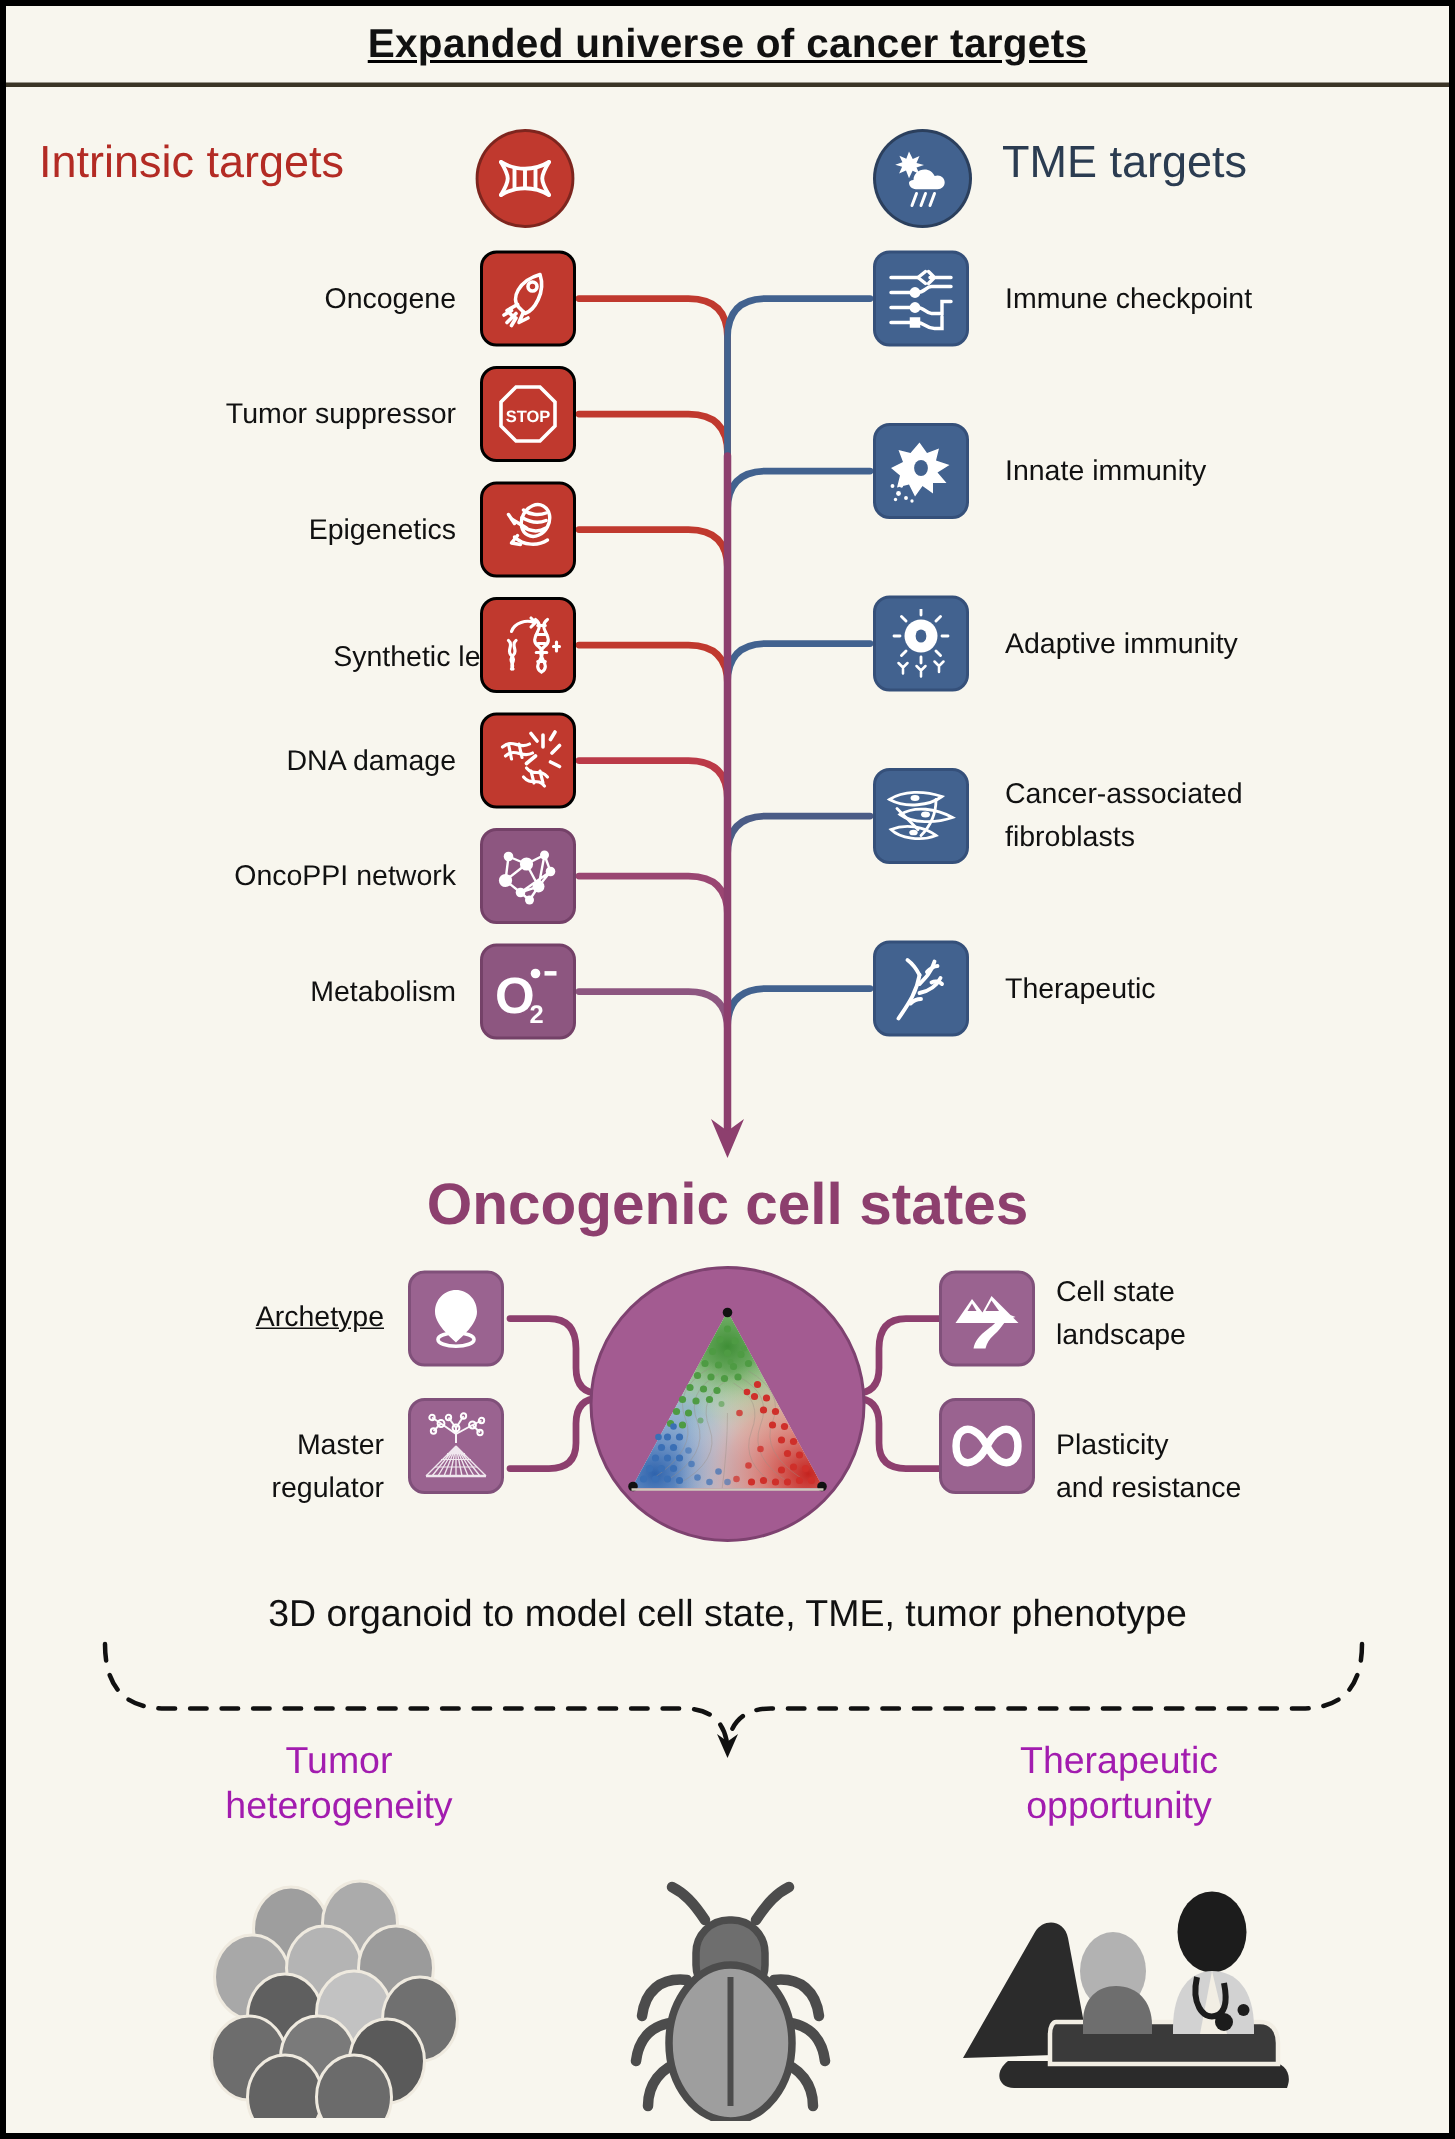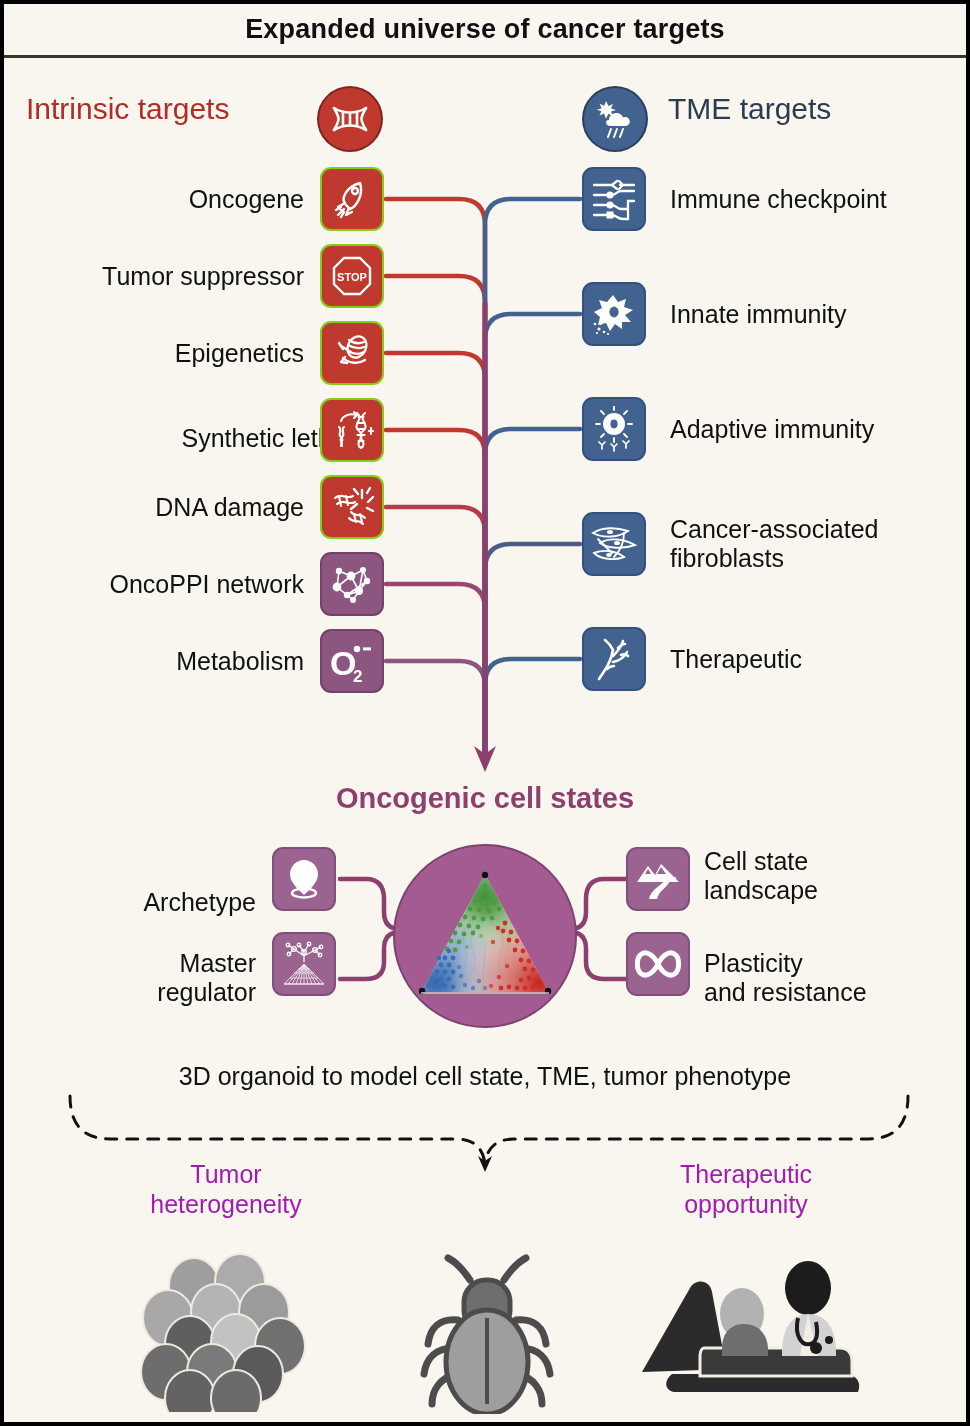--- a/index.html
+++ b/index.html
@@ -14,26 +14,27 @@
     overflow:hidden;
   }
 
   
   #title-bar{
     position:absolute;left:0;top:0;width:962px;height:54px;
     background:#f8f6ee;
     border-bottom:3px solid #3b3526;
     display:flex;align-items:center;justify-content:center;
     box-sizing:border-box;
+    text-decoration:underline;
   }
   #title-bar .title{
     font-size:27px;font-weight:bold;color:#111;letter-spacing:.2px;
   }
   .lbl{
-    position:absolute;color:#111;font-size:25px;line-height:29px;
+    position:absolute;color:#111;font-size:19px;line-height:29px;
     white-space:pre-line;
   }
   .lbl.r{text-align:right;}
   .lbl.l{text-align:left;}
 
   
   .hdr{
     position:absolute;font-size:30px;font-weight:normal;
   }
   #hdr-intrinsic{left:22px;top:88px;color:#b32b24;}
@@ -46,36 +47,36 @@
   }
   #badge-intrinsic{left:313px;top:82px;background:#c0392e;}
   #badge-tme{left:578px;top:82px;background:#42628f;}
 
   
   .tile{
     position:absolute;width:64px;height:64px;border-radius:11px;
     display:flex;align-items:center;justify-content:center;
     box-sizing:border-box;
   }
-  .tile.red{background:#c0392e;border:2px solid #84cc16;}
+  .tile.red{background:#c0392e;border:2px solid #000000;}
   .tile.blue{background:#42628f;border:2px solid #35507a;}
   .tile.purple{background:#8d5680;border:2px solid #744168;}
   .tile svg{display:block;}
 
   
   #cell-circle{
     position:absolute;left:389px;top:840px;width:180px;height:180px;
     border-radius:50%;background:#a35b91;border:2px solid #7e4270;
     overflow:hidden;
   }
 
   
   #oncogenic-heading{
     position:absolute;left:0;right:0;top:778px;text-align:center;
-    font-size:29px;font-weight:bold;color:#8d3f6e;
+    font-size:39px;font-weight:bold;color:#8d3f6e;
   }
 
   
   #organoid-line{
     position:absolute;left:0;right:0;top:1058px;text-align:center;
     font-size:25px;color:#111;
   }
 
   
   .bottom-col{
@@ -347,21 +348,21 @@
 
   <div class="lbl l" style="left:666px;width:300px;top:181px;">Immune checkpoint</div>
   <div class="lbl l" style="left:666px;width:300px;top:296px;">Innate immunity</div>
   <div class="lbl l" style="left:666px;width:300px;top:411px;">Adaptive immunity</div>
   <div class="lbl l" style="left:666px;width:300px;top:511px;">Cancer-associated
 fibroblasts</div>
   <div class="lbl l" style="left:666px;width:300px;top:641px;">Therapeutic</div>
 
   <div id="oncogenic-heading">Oncogenic cell states</div>
 
-  <div class="lbl r" style="left:0;width:252px;top:884px;">Archetype</div>
+  <div class="lbl r" style="left:0;width:252px;top:860px;text-decoration:underline;">Archetype</div>
   <div class="lbl r" style="left:0;width:252px;top:945px;">Master
 regulator</div>
 
   <div class="tile purple" style="left:268px;top:843px;background:#9a6390;border-color:#80507a;">
     <svg width="42" height="44" viewBox="0 0 42 44">
       <path d="M21 3 C13 3 7 9.5 7 17.5 C7 26 17 34 21 38 C25 34 35 26 35 17.5 C35 9.5 29 3 21 3 Z" fill="#fff"></path>
       <ellipse cx="21" cy="36" rx="12" ry="4.5" fill="none" stroke="#fff" stroke-width="2.4"></ellipse>
     </svg>
   </div>
 

